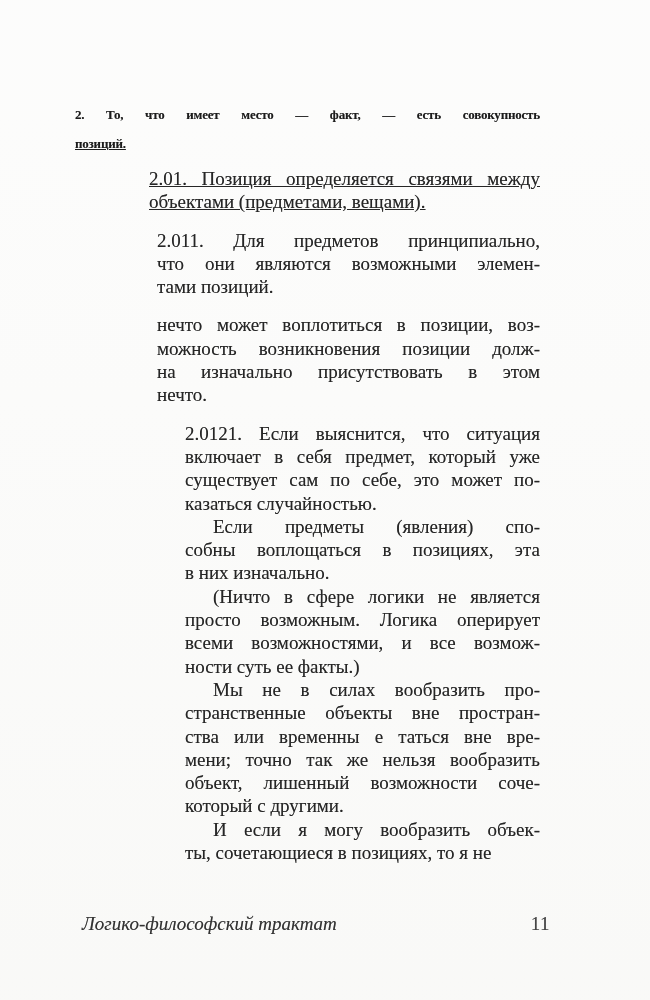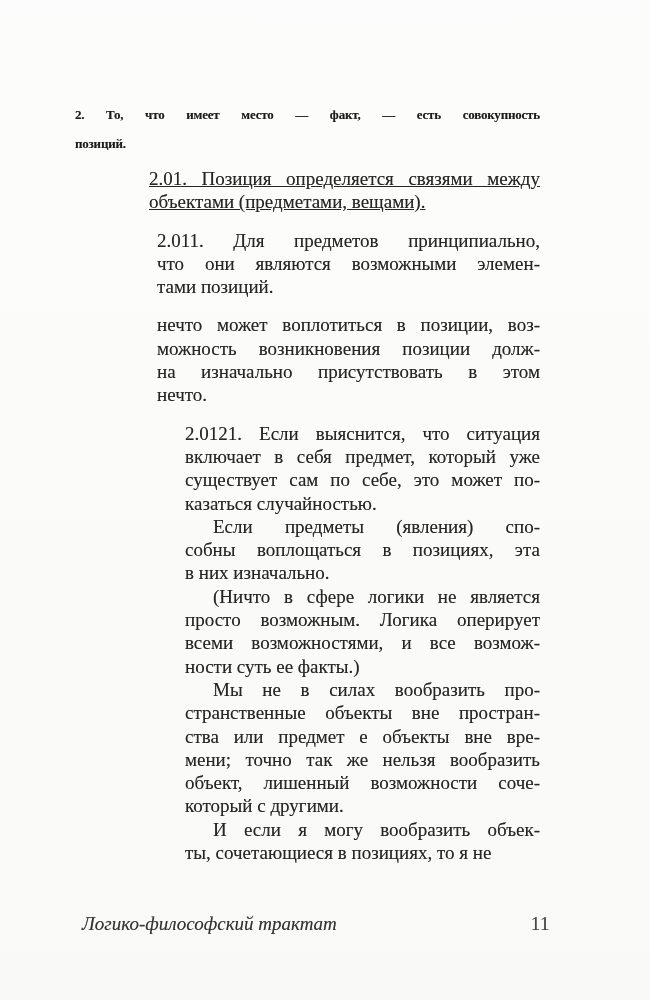--- a/index.html
+++ b/index.html
@@ -24,21 +24,21 @@
     font-weight: bold;
     color: #1c1c1c;
     letter-spacing: -0.2px;
     word-spacing: -1.5px;
   }
   .heading .hline {
     line-height: 29px;
     text-align: justify;
     text-align-last: justify;
   }
-  .heading .hline.last { text-align-last: left; }
+  .heading .hline.last { text-align-last: left; text-decoration: underline; }
   
   .body-text { margin-top: 9px; font-size: 19px; }
   .sec { }
   .sec + .sec { margin-top: 15px; }
   .indent-1 { margin-left: 74px; text-decoration: underline; }
   .indent-2 { margin-left: 82px; }
   .indent-3 { margin-left: 110px; }
   .line {
     line-height: 23.3px;
     text-align: justify;
@@ -104,21 +104,21 @@
         </div>
         <div class="para fli">
           <div class="line first">(Ничто в сфере логики не является</div>
           <div class="line">просто возможным. Логика оперирует</div>
           <div class="line">всеми возможностями, и все возмож-</div>
           <div class="line last">ности суть ее факты.)</div>
         </div>
         <div class="para fli">
           <div class="line first">Мы не в силах вообразить про-</div>
           <div class="line">странственные объекты вне простран-</div>
-          <div class="line">ства или предмет е объекты вне вре-</div>
+          <div class="line">ства или временны е таться вне вре-</div>
           <div class="line">мени; точно так же нельзя вообразить</div>
           <div class="line">объект, лишенный возможности соче-</div>
           <div class="line last">который с другими.</div>
         </div>
         <div class="para fli">
           <div class="line first">И если я могу вообразить объек-</div>
           <div class="line last">ты, сочетающиеся в позициях, то я не</div>
         </div>
       </section>
     </main>

